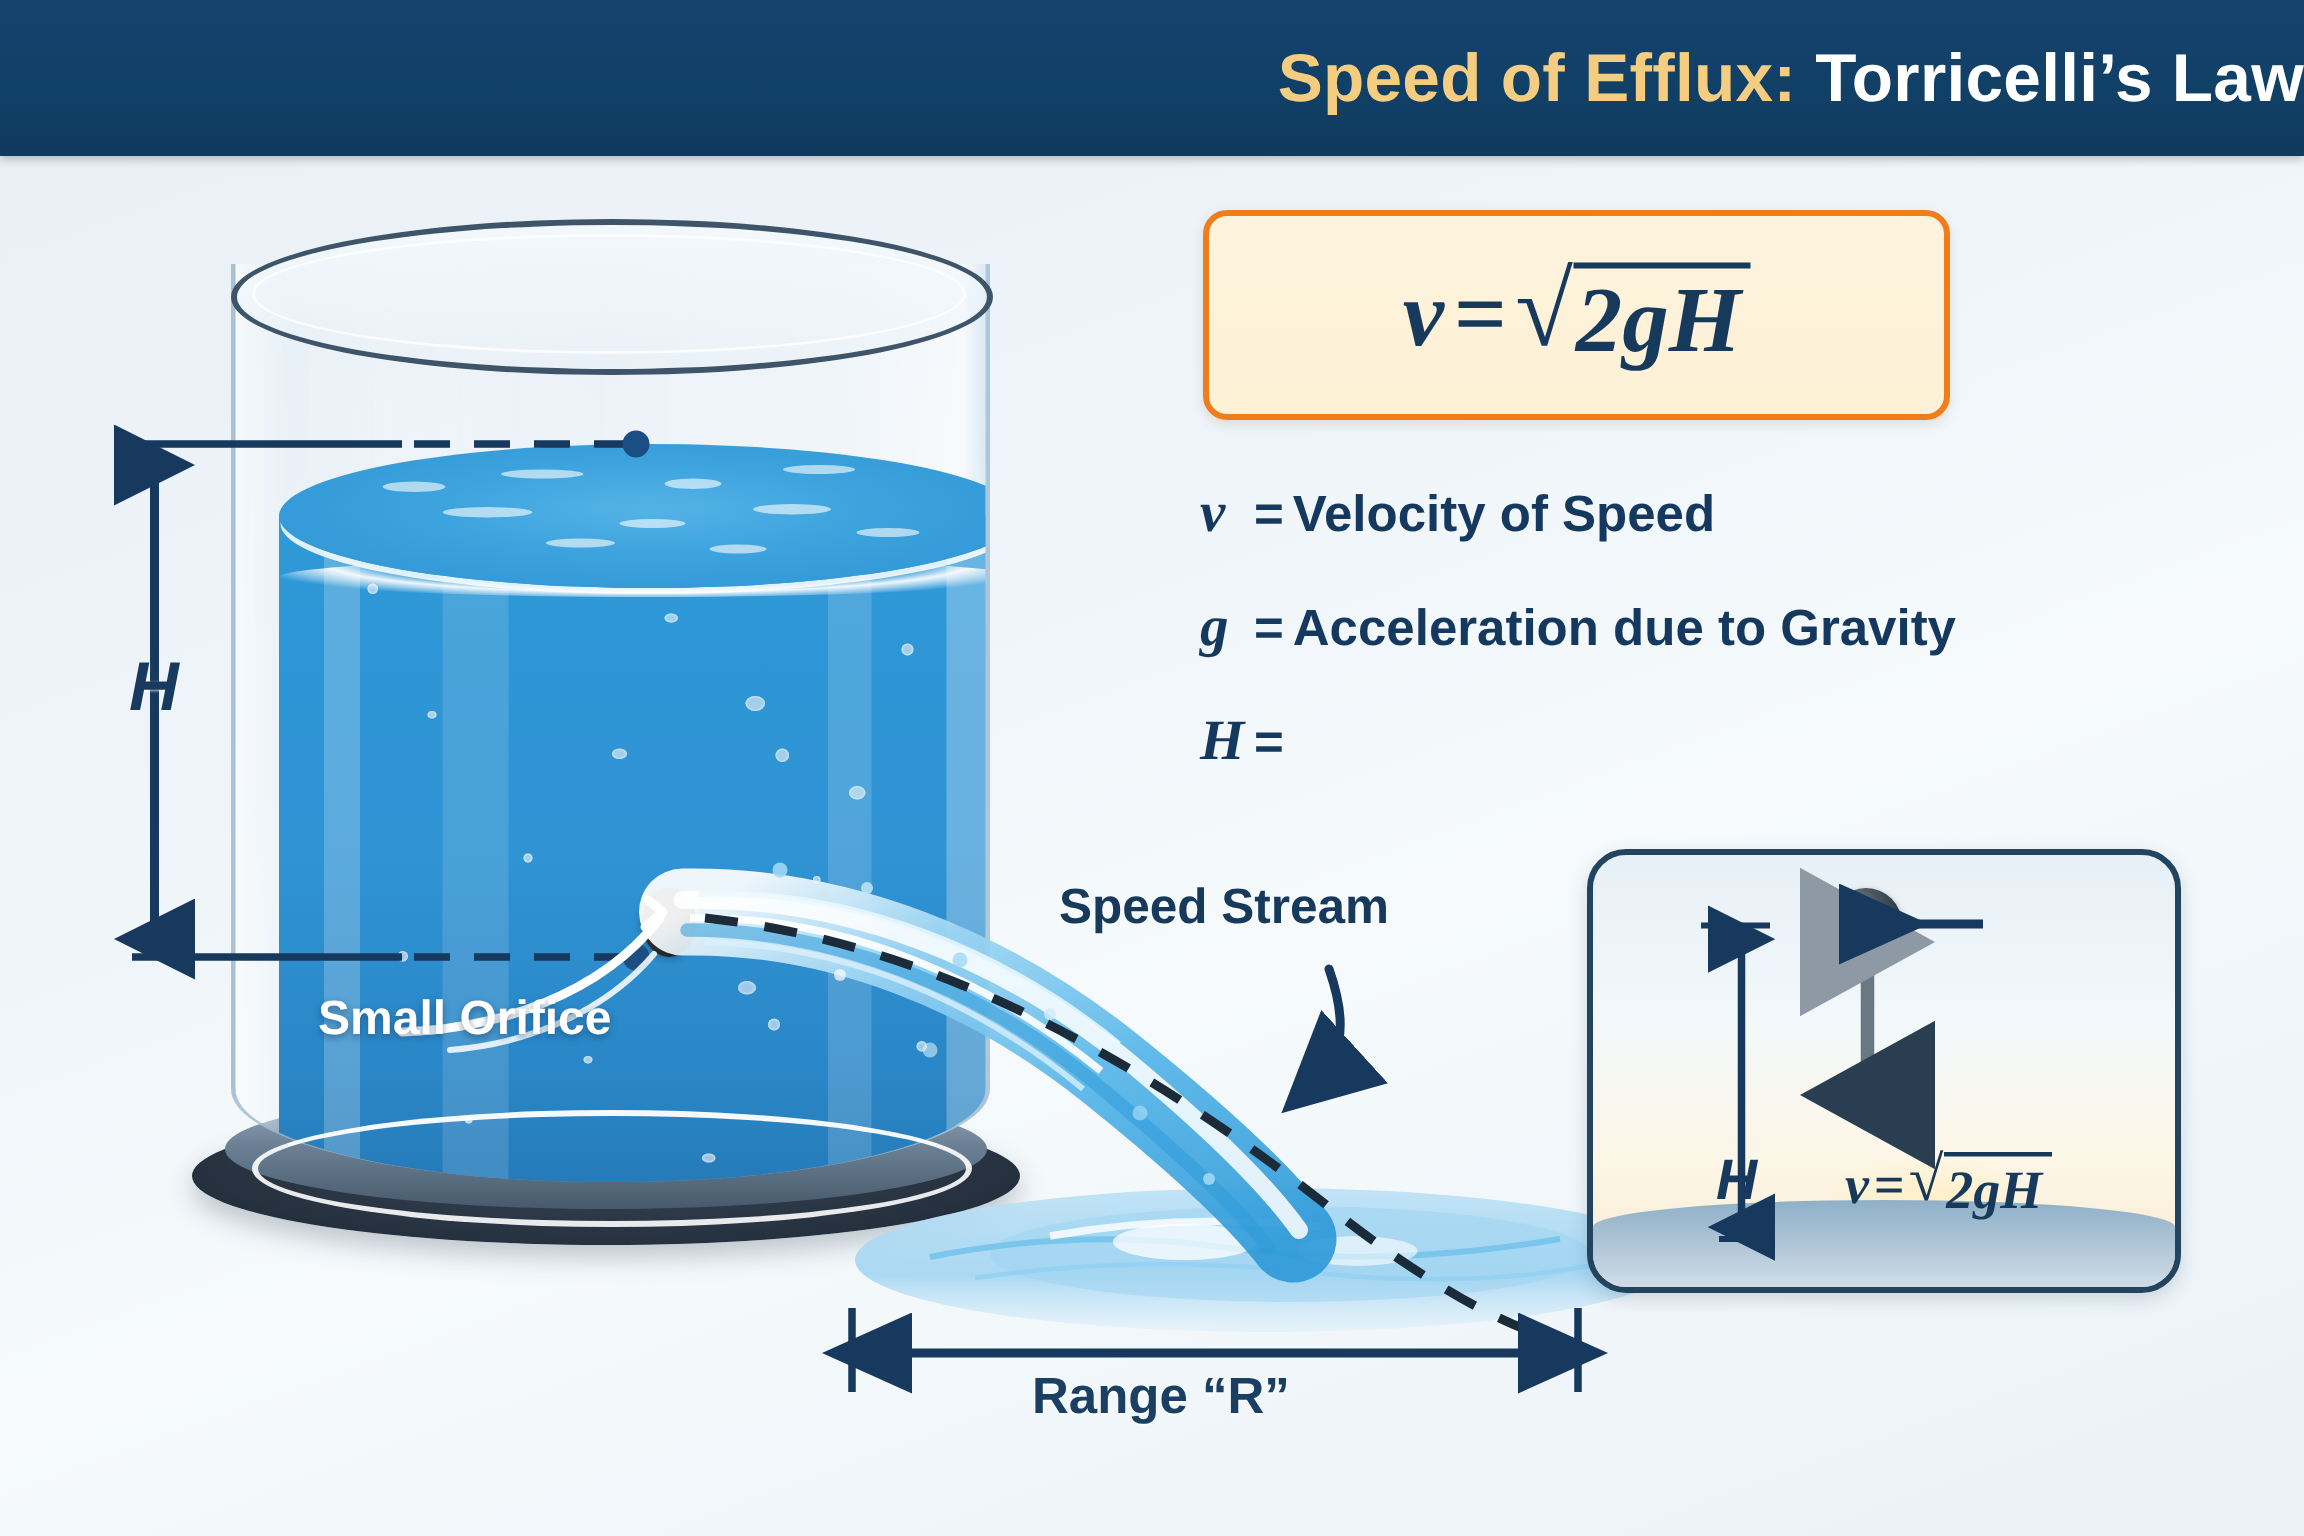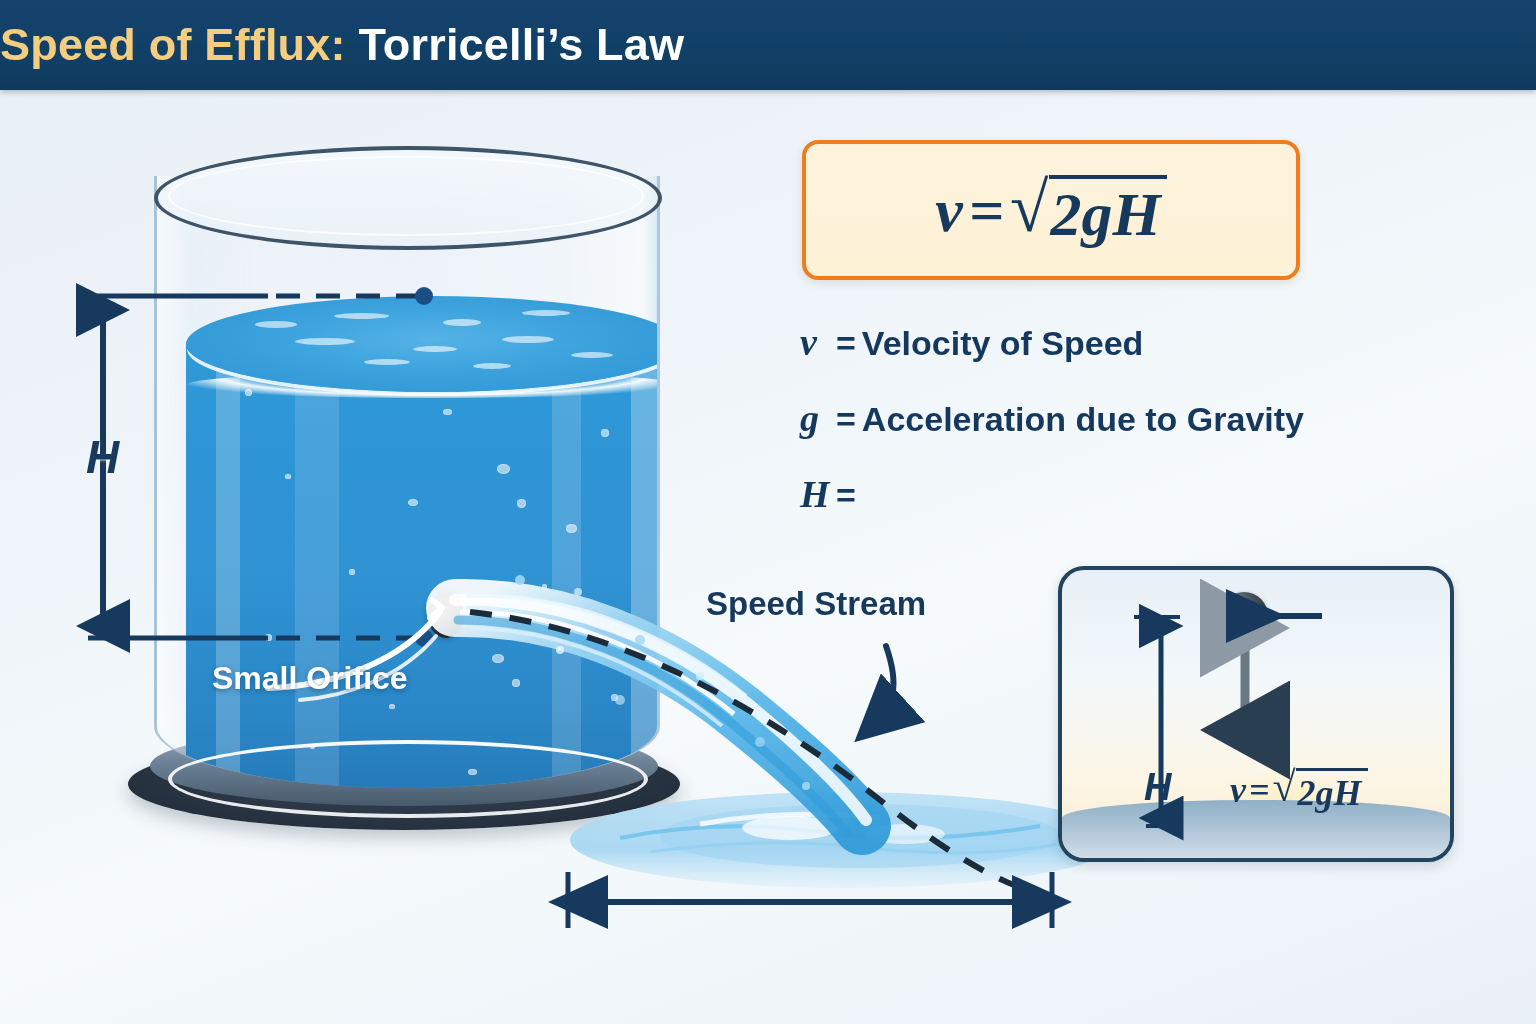--- a/index.html
+++ b/index.html
@@ -5,23 +5,23 @@
   html,body{margin:0;padding:0;}
   body{
     width:1536px;height:1024px;overflow:hidden;
     font-family:"Liberation Sans",sans-serif;
     background:#eef3f8;
   }
   #stage{position:relative;width:1536px;height:1024px;overflow:hidden;
     background:linear-gradient(160deg,#e8eff6 0%,#eef4f9 35%,#f6fafc 60%,#eaf1f7 100%);}
 
   
-  #titlebar{position:absolute;left:0;top:0;width:1536px;height:90px;
+  #titlebar{position:absolute;left:0;top:0;width:1536px;height:104px;
     background:linear-gradient(180deg,#16426e 0%,#114067 55%,#0f3a5e 100%);
-    display:flex;align-items:center;justify-content:flex-start;
+    display:flex;align-items:center;justify-content:flex-end;
     box-shadow:0 2px 6px rgba(0,0,0,.25);}
   #titlebar .t{font-size:45px;font-weight:bold;letter-spacing:.2px;
     font-family:"Liberation Sans",sans-serif;white-space:nowrap;}
   .t .amber{color:#f4cd80;}
   .t .white{color:#ffffff;}
 
   
   #tank{position:absolute;left:128px;top:140px;width:552px;height:700px;}
   .tankbase{position:absolute;left:0px;top:598px;width:552px;height:92px;
     border-radius:50%;
@@ -275,20 +275,21 @@
       <path d="M432,600 L442,608 L430,618" stroke="#ffffff" stroke-width="6" fill="none" stroke-linecap="round" stroke-linejoin="round"></path>
       <path d="M300,700 C350,696 402,676 436,636" stroke="#ffffff" stroke-width="4" fill="none" opacity=".85" stroke-linecap="round"></path>
     </g>
 
     <path d="M886,646 C900,686 894,706 872,726" stroke="#16395d" stroke-width="6" fill="none" marker-end="url(#arrHead)" stroke-linecap="round"></path>
   </svg>
 
   <div class="lbl" id="lbl-h">H</div>
   <div class="lbl" id="lbl-orifice">Small Orifice</div>
   <div class="lbl" id="lbl-efflux">Speed Stream</div>
+  <div class="lbl" id="lbl-range">Range “R”</div>
 
   <div id="fbox">
     <div class="feq">
       <span>v</span>
       <span>=</span>
       <span class="sqrt">
         <span class="radical">√</span>
         <span class="radicand">2gH</span>
       </span>
     </div>

